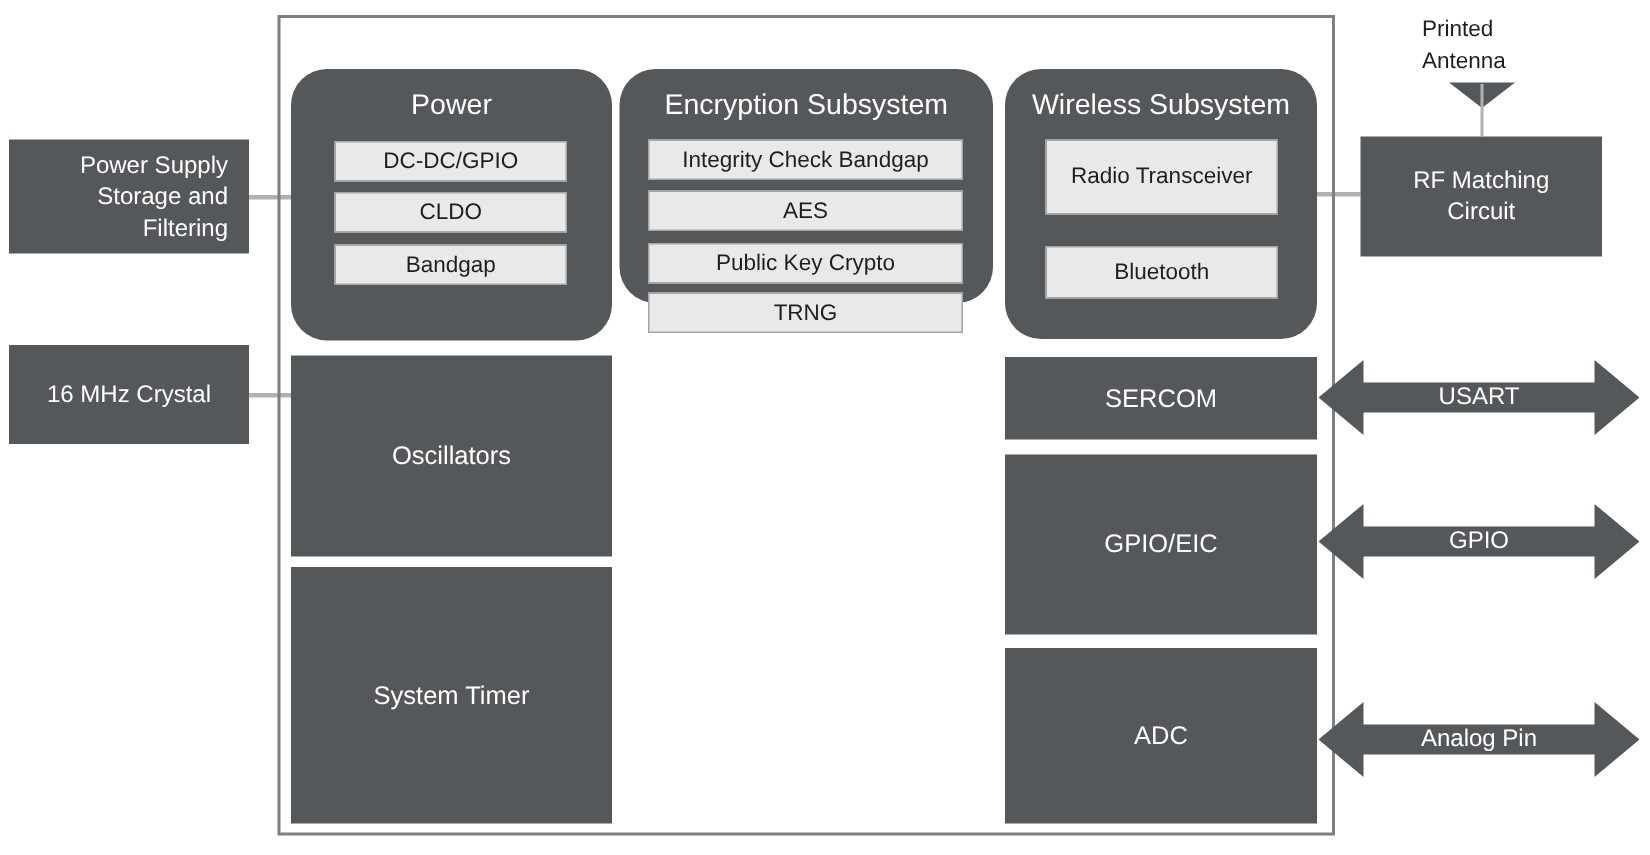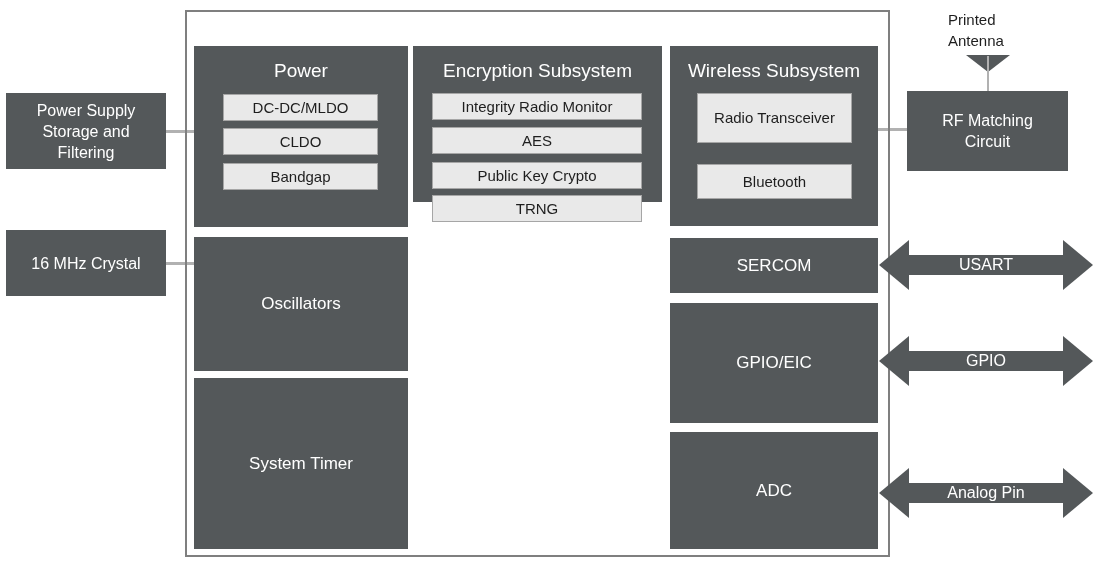--- a/index.html
+++ b/index.html
@@ -32,20 +32,21 @@
     background: var(--color-block, #54585a);
     color: #ffffff;
     display: flex;
     align-items: center;
     justify-content: center;
     text-align: center;
     z-index: 1;
   }
   .dark-block.top-title {
     display: block;
+    border-radius: 24px;
   }
   .block-title {
     display: block;
     padding-top: 13px;
     text-align: center;
     font-size: 19px;
     line-height: 23px;
     color: #ffffff;
   }
   .big-label { font-size: 17px; line-height: 22px; }
@@ -135,44 +136,44 @@
 <body>
 
 <div class="stage">
 
   <div class="abs connector" style="left:166px; top:130px; width:28px; height:3px;"></div>
   <div class="abs connector" style="left:166px; top:262px; width:28px; height:3px;"></div>
   <div class="abs connector" style="left:878px; top:128px; width:29px; height:3px;"></div>
 
   <div class="abs outer-box" style="left:185px; top:10px; width:705px; height:547px;"></div>
 
-  <div class="abs ext-block" style="left:6px; top:93px; width:160px; height:76px; padding:0 14px;">
+  <div class="abs ext-block" style="left:6px; top:93px; width:160px; height:76px; padding:0 14px;text-align:right;">
     <span>Power Supply Storage and Filtering</span>
   </div>
   <div class="abs ext-block" style="left:6px; top:230px; width:160px; height:66px; padding:0 10px;">
     <span>16 MHz Crystal</span>
   </div>
 
   <div class="abs dark-block top-title" style="left:194px; top:46px; width:214px; height:181px;">
     <span class="block-title">Power</span>
     <div class="inner-box" style="left:29px; top:48px; width:155px; height:27px;">
-      <span>DC-DC/MLDO</span>
+      <span>DC-DC/GPIO</span>
     </div>
     <div class="inner-box" style="left:29px; top:82px; width:155px; height:27px;">
       <span>CLDO</span>
     </div>
     <div class="inner-box" style="left:29px; top:117px; width:155px; height:27px;">
       <span>Bandgap</span>
     </div>
   </div>
 
   <div class="abs dark-block top-title" style="left:413px; top:46px; width:249px; height:156px;">
     <span class="block-title">Encryption Subsystem</span>
     <div class="inner-box" style="left:19px; top:47px; width:210px; height:27px;">
-      <span>Integrity Radio Monitor</span>
+      <span>Integrity Check Bandgap</span>
     </div>
     <div class="inner-box" style="left:19px; top:81px; width:210px; height:27px;">
       <span>AES</span>
     </div>
     <div class="inner-box" style="left:19px; top:116px; width:210px; height:27px;">
       <span>Public Key Crypto</span>
     </div>
     <div class="inner-box" style="left:19px; top:149px; width:210px; height:27px;">
       <span>TRNG</span>
     </div>

